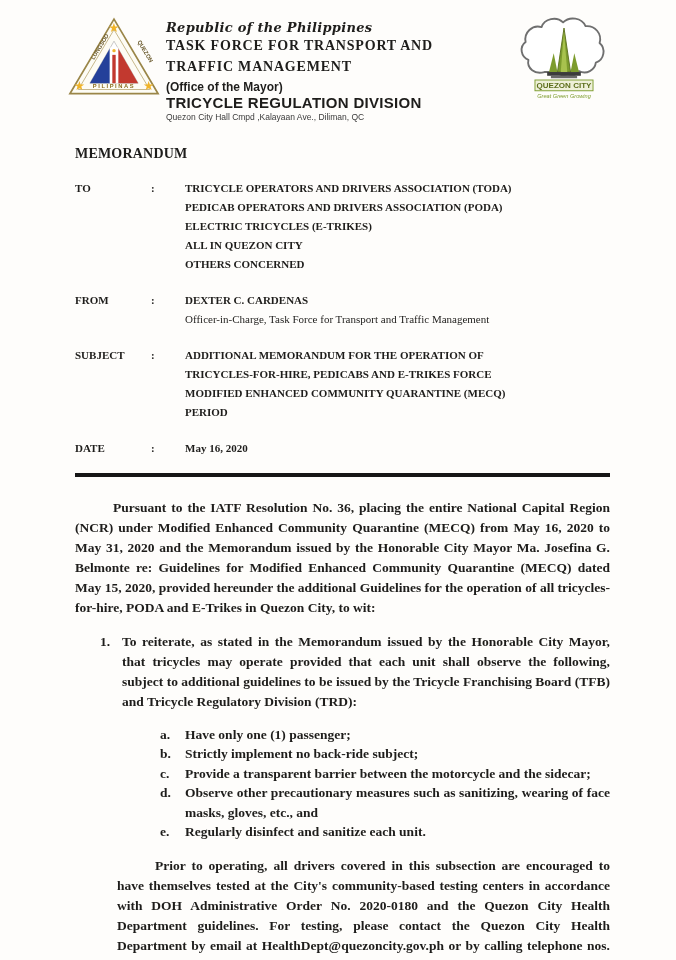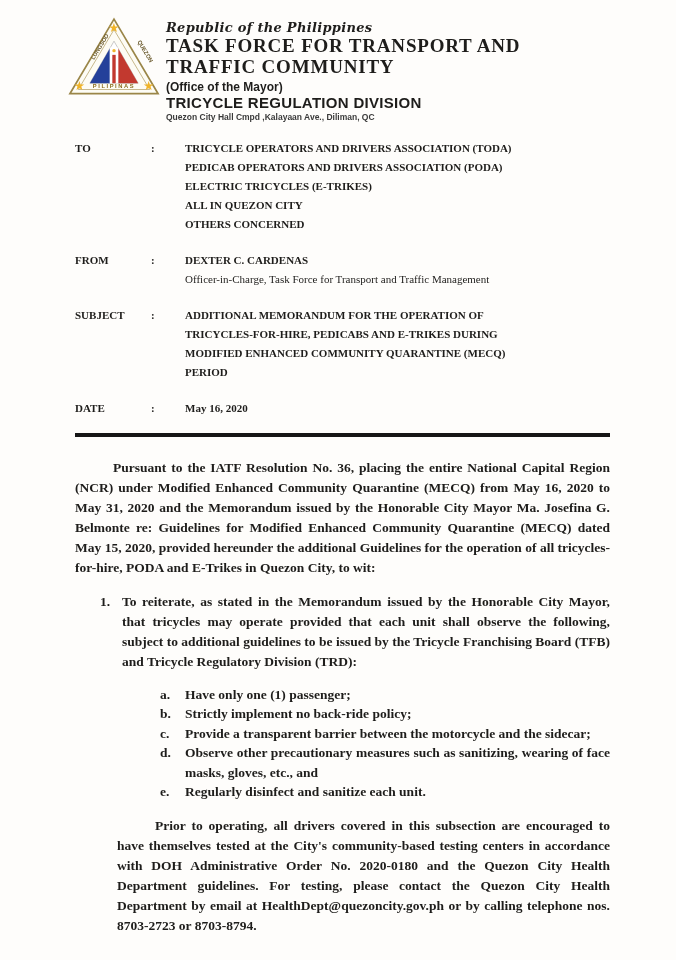--- a/index.html
+++ b/index.html
@@ -13,33 +13,33 @@
   
   .header { display:flex; align-items:flex-start; padding:14px 58px 0 66px; }
   .seal-box { width:100px; flex:0 0 auto; padding-top:2px; }
   .qc-box   { width:106px; flex:0 0 auto; }
   .head-center { flex:1; text-align:left; padding-top:6px; }
   .republic-line {
     font-family:"DejaVu Serif", serif; font-style:italic; font-weight:700;
     font-size:13px; letter-spacing:.3px;
   }
   .org-line {
-    font-family:"Liberation Serif", serif; font-weight:800; font-size:19px;
+    font-family:"Liberation Serif", serif; font-weight:800; font-size:14px;
     line-height:21px; letter-spacing:.8px;
   }
   .office-line {
     font-family:"Liberation Sans", sans-serif; font-weight:700; font-size:12px;
     margin-top:3px;
   }
   .division-line {
     font-family:"Liberation Sans", sans-serif; font-weight:700; font-size:15px;
     letter-spacing:.3px;
   }
   .address-line {
-    font-family:"Liberation Sans", sans-serif; font-weight:700; font-size:8.5px;
+    font-family:"Liberation Sans", sans-serif; font-weight:400; font-size:8.5px;
     color:#3a3a3a; margin-top:1px;
   }
 
   
   .content { padding:0 66px 0 75px; }
   .memo-title { margin-top:24px; font-weight:700; font-size:14px; letter-spacing:.2px; }
 
   .field-row { display:flex; margin-top:17px; font-size:11px; line-height:19px; font-weight:700; }
   .field-label { width:76px; flex:0 0 auto; }
   .field-colon { width:34px; flex:0 0 auto; }
@@ -91,30 +91,50 @@
 
         <text x="26" y="42" font-size="5.5" fill="#6b5b2e" font-weight="bold" transform="rotate(-59 26 42)">LUNGSOD</text>
         <text x="52" y="25" font-size="5.5" fill="#6b5b2e" font-weight="bold" transform="rotate(59 60 38)">QUEZON</text>
         <text x="45" y="69" font-size="5.5" text-anchor="middle" fill="#8a6d1f" font-weight="bold" letter-spacing="1.5">PILIPINAS</text>
       </svg>
     </div>
 
     <div class="head-center">
       <div class="republic-line">Republic of the Philippines</div>
       <div class="org-line">TASK FORCE FOR TRANSPORT AND</div>
-      <div class="org-line">TRAFFIC COMMUNITY</div>
+      <div class="org-line">TRAFFIC MANAGEMENT</div>
       <div class="office-line">(Office of the Mayor)</div>
       <div class="division-line">TRICYCLE REGULATION DIVISION</div>
       <div class="address-line">Quezon City Hall Cmpd ,Kalayaan Ave., Diliman, QC</div>
     </div>
 
+    <div class="qc-box">
+      <svg width="104" height="88" viewBox="0 0 110 94">
+
+        <path d="M34,62 C24,65 15,58 17,49 C9,46 7,35 14,30 C12,20 21,11 31,14 C34,5 47,2 54,9 C61,2 74,4 78,13 C88,12 96,21 93,31 C100,37 98,49 89,52 C88,60 79,65 71,61 C66,68 53,68 48,62 Z" fill="#ffffff" stroke="#6f6f6f" stroke-width="2" stroke-linejoin="round"></path>
+
+        <g>
+          <polygon points="44,42 48,62 39,62" fill="#7d9c2d"></polygon>
+          <polygon points="66,42 71,62 62,62" fill="#7d9c2d"></polygon>
+          <polygon points="55,15 62,62 48,62" fill="#7d9c2d" stroke="#5d7220" stroke-width="1"></polygon>
+          <polygon points="55,19 58.5,62 51.5,62" fill="#a8c24e"></polygon>
+          <rect x="37" y="62" width="36" height="4" fill="#3c3c3c"></rect>
+          <rect x="41" y="66" width="28" height="2.6" fill="#6a6a6a"></rect>
+        </g>
+
+        <rect x="24" y="70.5" width="62" height="11.5" fill="#eef0d9" stroke="#7d9c2d" stroke-width="1"></rect>
+        <text x="55" y="79.5" text-anchor="middle" font-size="8.6" font-weight="bold" fill="#5d6f1c">QUEZON CITY</text>
+        <text x="55" y="90" text-anchor="middle" font-size="6" font-style="italic" fill="#7d9c2d">Great Green Growing</text>
+      </svg>
+    </div>
   </div>
 
   <div class="content">
 
+    <div class="memo-title">MEMORANDUM</div>
 
     <div class="field-row">
       <div class="field-label">TO</div>
       <div class="field-colon">:</div>
       <div class="field-value">
         <div>TRICYCLE OPERATORS AND DRIVERS ASSOCIATION (TODA)</div>
         <div>PEDICAB OPERATORS AND DRIVERS ASSOCIATION (PODA)</div>
         <div>ELECTRIC TRICYCLES (E-TRIKES)</div>
         <div>ALL IN QUEZON CITY</div>
         <div>OTHERS CONCERNED</div>
@@ -128,21 +148,21 @@
         <div>DEXTER C. CARDENAS</div>
         <div class="regular">Officer-in-Charge, Task Force for Transport and Traffic Management</div>
       </div>
     </div>
 
     <div class="field-row">
       <div class="field-label">SUBJECT</div>
       <div class="field-colon">:</div>
       <div class="field-value">
         <div>ADDITIONAL MEMORANDUM FOR THE OPERATION OF</div>
-        <div>TRICYCLES-FOR-HIRE, PEDICABS AND E-TRIKES DURING</div>
+        <div>TRICYCLES-FOR-HIRE, PEDICABS AND E-TRIKES FORCE</div>
         <div>MODIFIED ENHANCED COMMUNITY QUARANTINE (MECQ)</div>
         <div>PERIOD</div>
       </div>
     </div>
 
     <div class="field-row">
       <div class="field-label">DATE</div>
       <div class="field-colon">:</div>
       <div class="field-value">May 16, 2020</div>
     </div>
@@ -156,21 +176,21 @@
       <div class="num-body">
         <div class="num-text">To reiterate, as stated in the Memorandum issued by the Honorable City Mayor, that tricycles may operate provided that each unit shall observe the following, subject to additional guidelines to be issued by the Tricycle Franchising Board (TFB) and Tricycle Regulatory Division (TRD):</div>
 
         <div class="sub-list">
           <div class="sub-item">
             <div class="sub-marker">a.</div>
             <div class="sub-text">Have only one (1) passenger;</div>
           </div>
           <div class="sub-item">
             <div class="sub-marker">b.</div>
-            <div class="sub-text">Strictly implement no back-ride policy;</div>
+            <div class="sub-text">Strictly implement no back-ride subject;</div>
           </div>
           <div class="sub-item">
             <div class="sub-marker">c.</div>
             <div class="sub-text">Provide a transparent barrier between the motorcycle and the sidecar;</div>
           </div>
           <div class="sub-item">
             <div class="sub-marker">d.</div>
             <div class="sub-text">Observe other precautionary measures such as sanitizing, wearing of face masks, gloves, etc., and</div>
           </div>
           <div class="sub-item">

